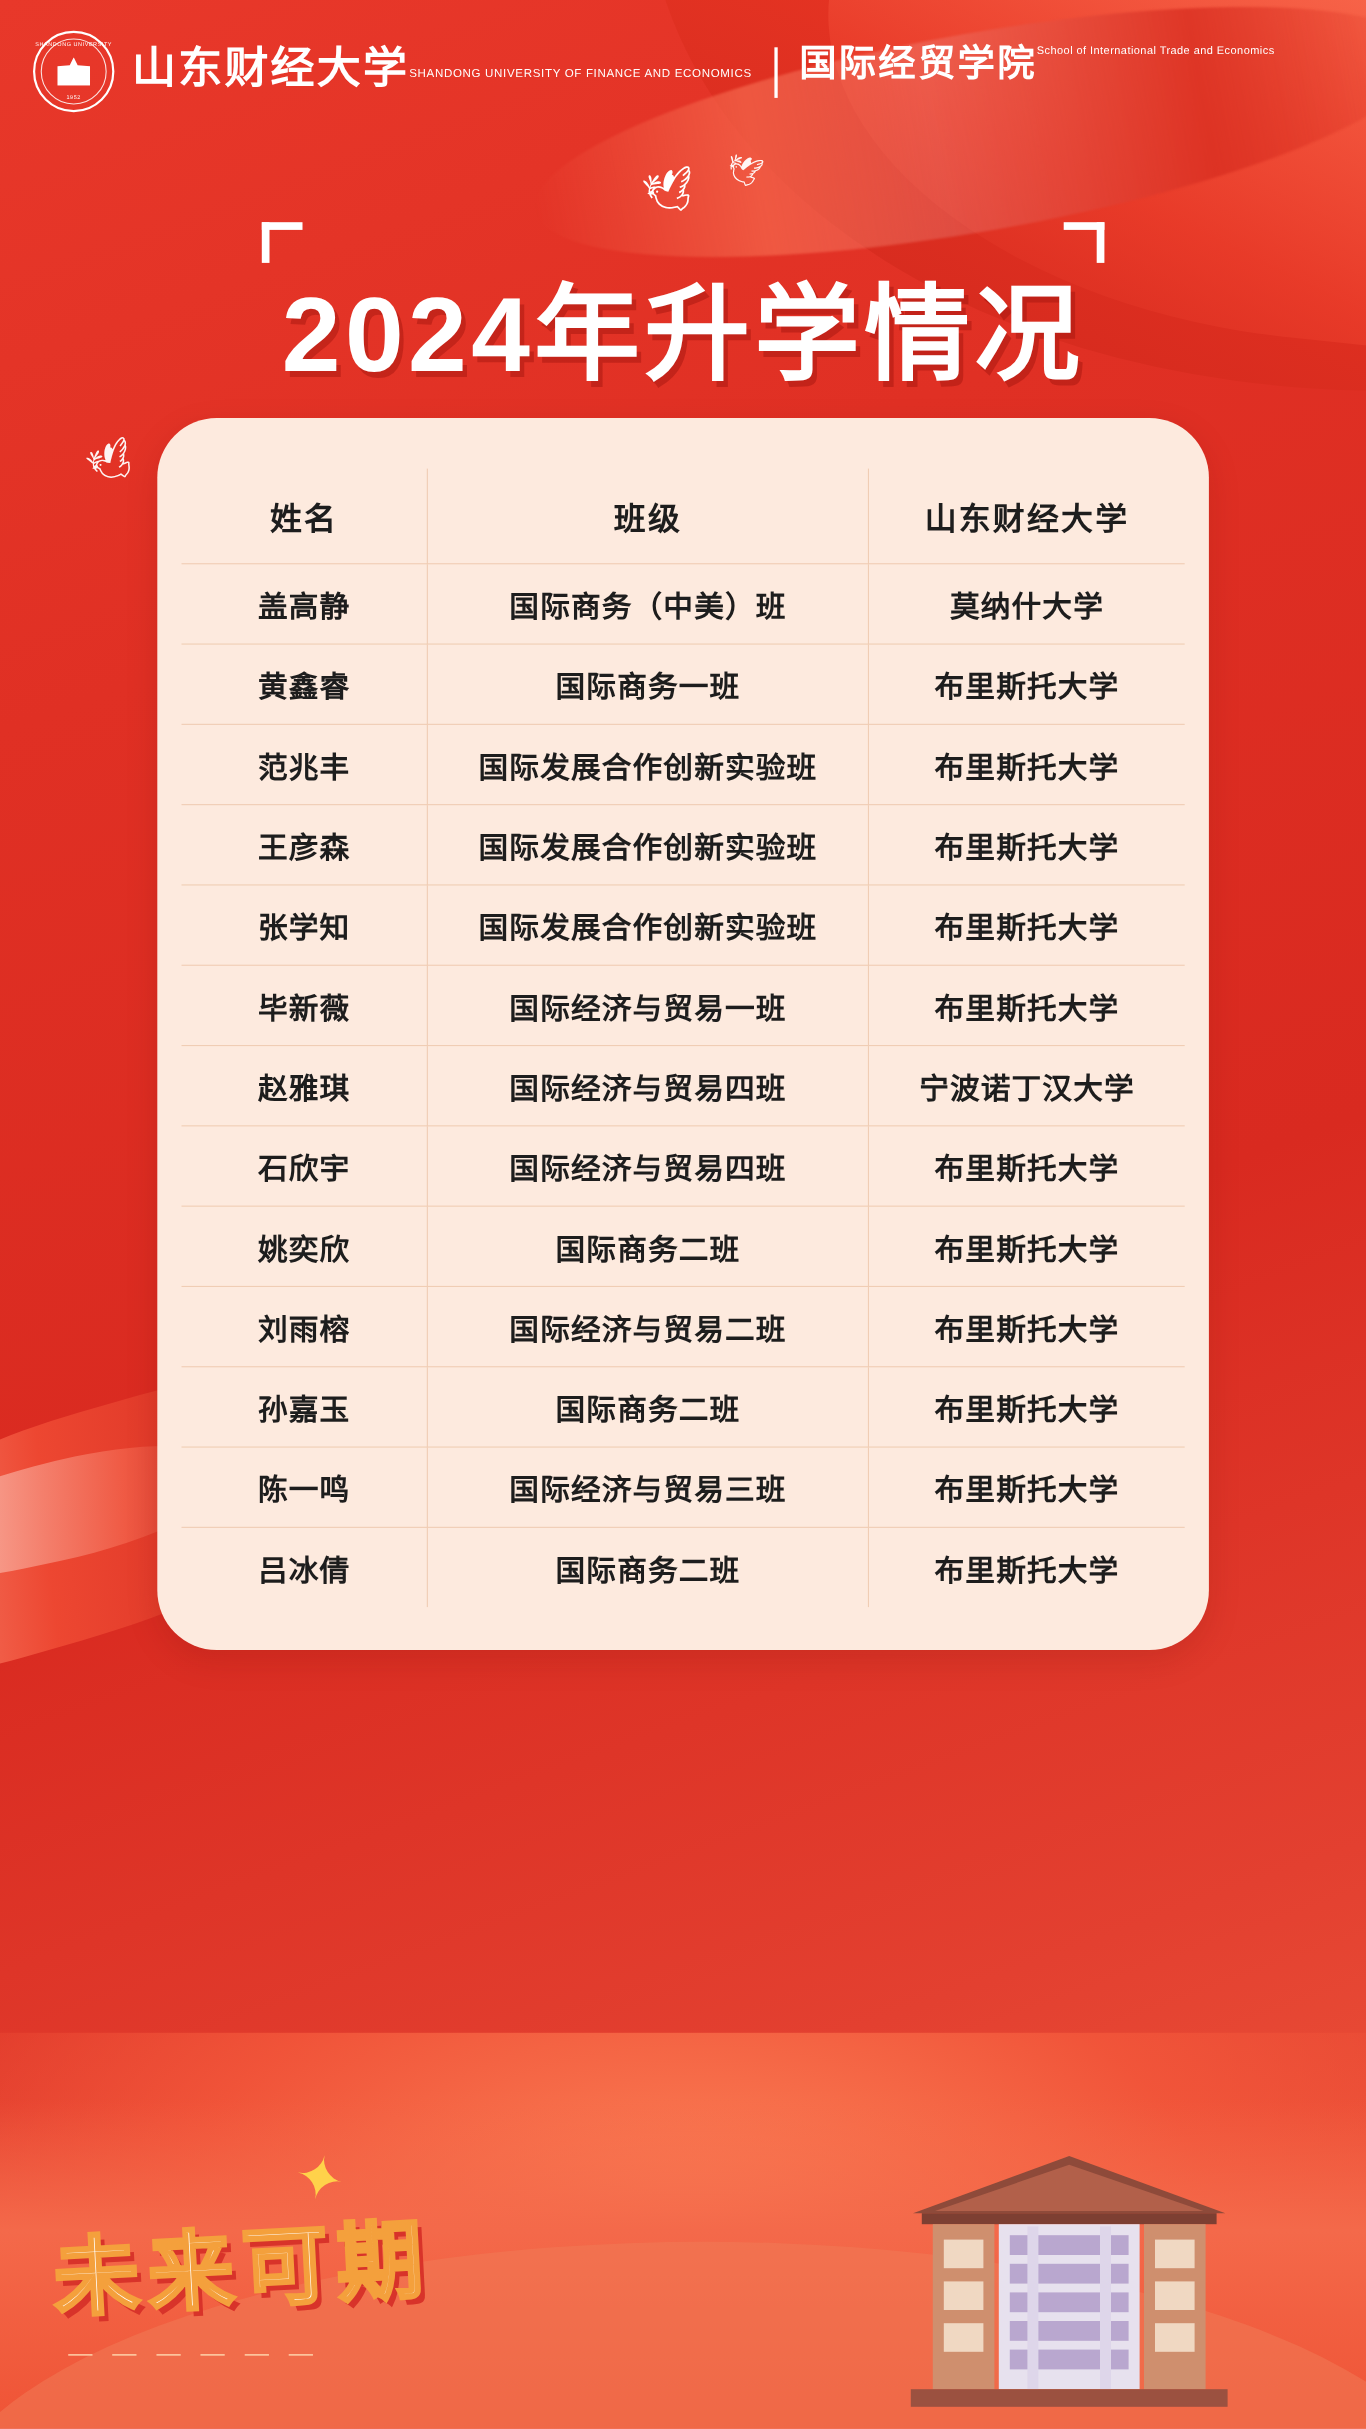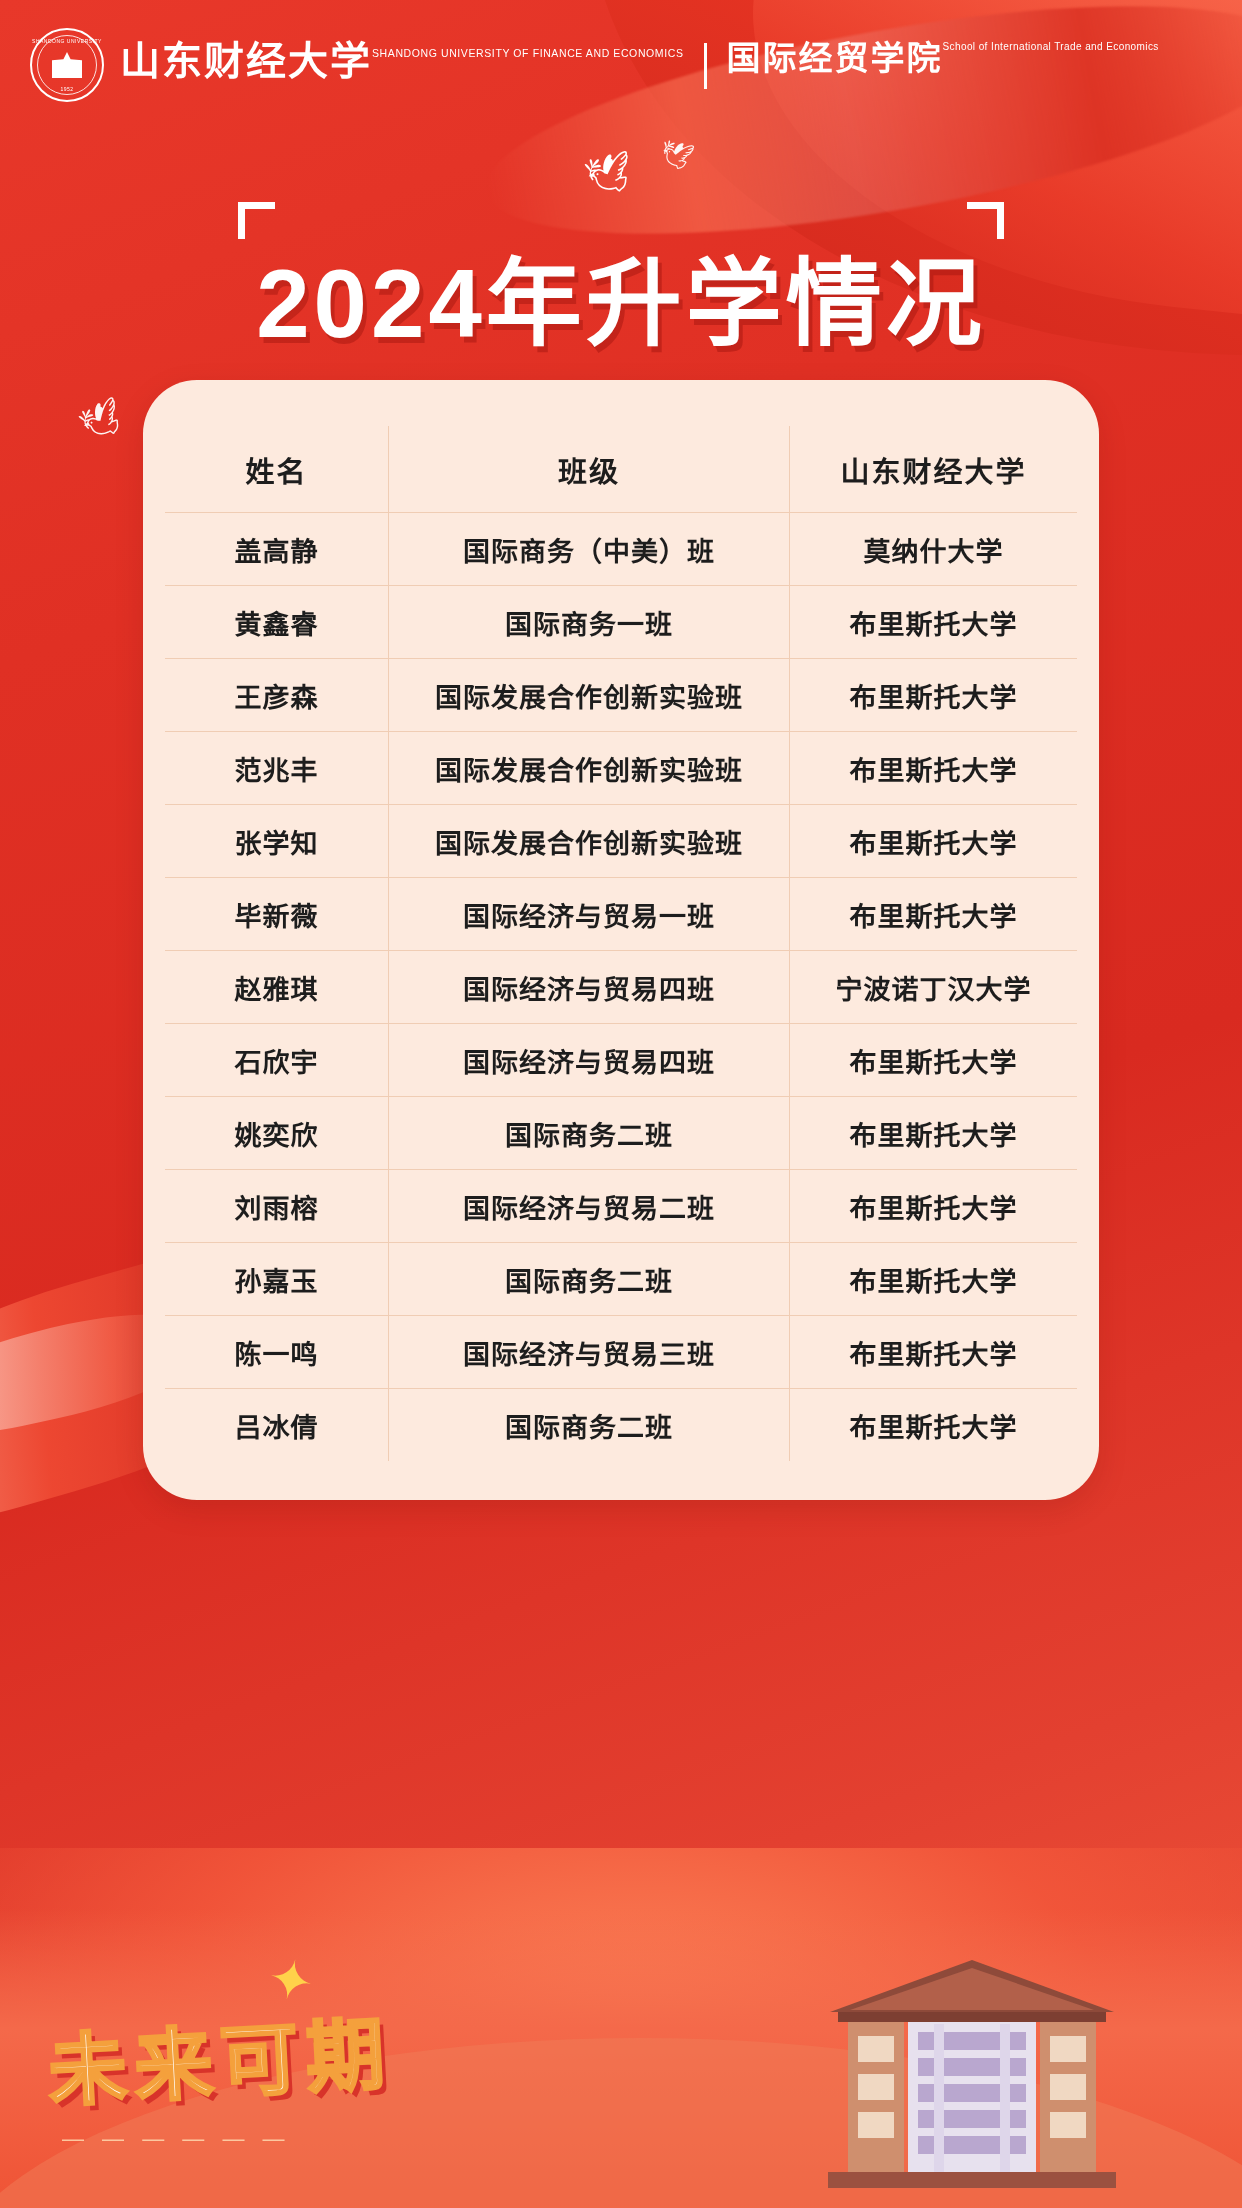--- a/index.html
+++ b/index.html
@@ -132,21 +132,21 @@
     font-size: 40px;
     font-weight: 700;
     letter-spacing: 2px;
     line-height: 1.05;
     font-family: "Liberation Serif", "DejaVu Serif", serif;
   }
   .logo-en {
     color: #ffffff;
     font-size: 10.5px;
     letter-spacing: .6px;
-    margin-top: 6px;
+    margin-top: 20px;
     white-space: nowrap;
   }
   .logo-div {
     width: 3px;
     height: 46px;
     background: #ffffff;
     margin: 2px 6px 0 6px;
   }
   .logo-sub-cn {
     color: #ffffff;
@@ -354,26 +354,26 @@
             <td>盖高静</td>
             <td>国际商务（中美）班</td>
             <td>莫纳什大学</td>
           </tr>
           <tr>
             <td>黄鑫睿</td>
             <td>国际商务一班</td>
             <td>布里斯托大学</td>
           </tr>
           <tr>
+            <td>范兆丰</td>
+            <td>国际发展合作创新实验班</td>
+            <td>布里斯托大学</td>
+          </tr>
+          <tr>
             <td>王彦森</td>
-            <td>国际发展合作创新实验班</td>
-            <td>布里斯托大学</td>
-          </tr>
-          <tr>
-            <td>范兆丰</td>
             <td>国际发展合作创新实验班</td>
             <td>布里斯托大学</td>
           </tr>
           <tr>
             <td>张学知</td>
             <td>国际发展合作创新实验班</td>
             <td>布里斯托大学</td>
           </tr>
           <tr>
             <td>毕新薇</td>

